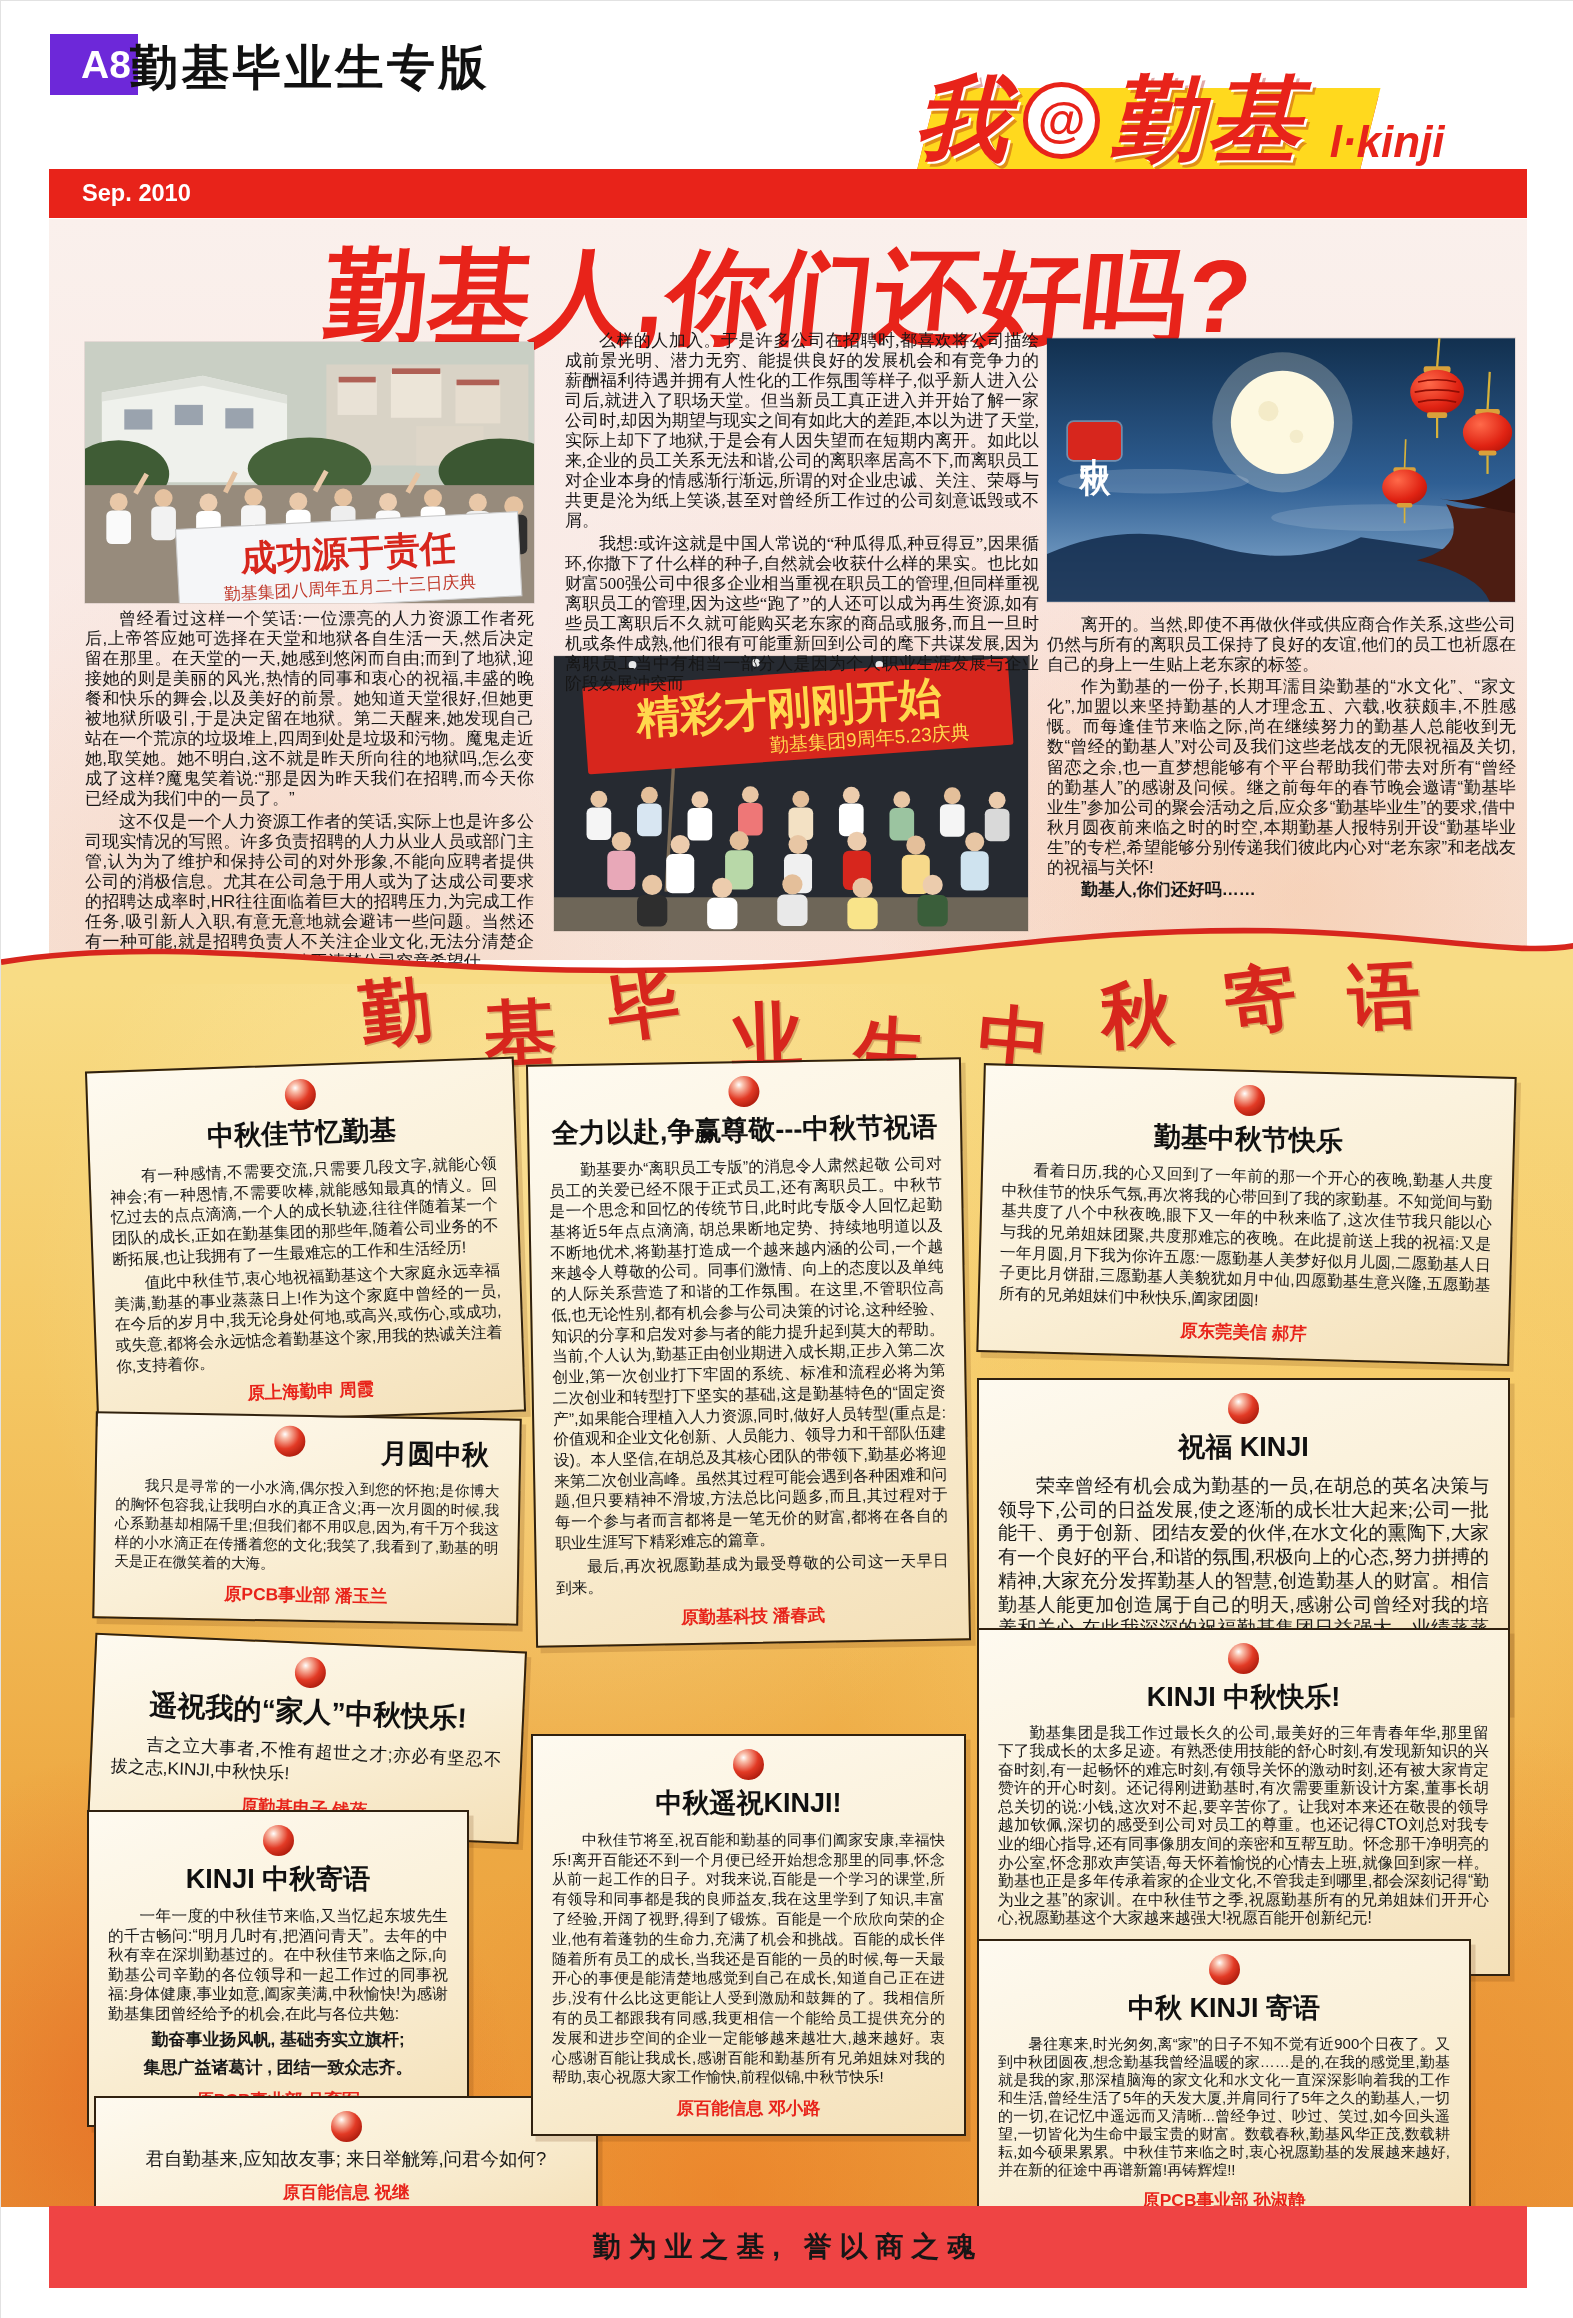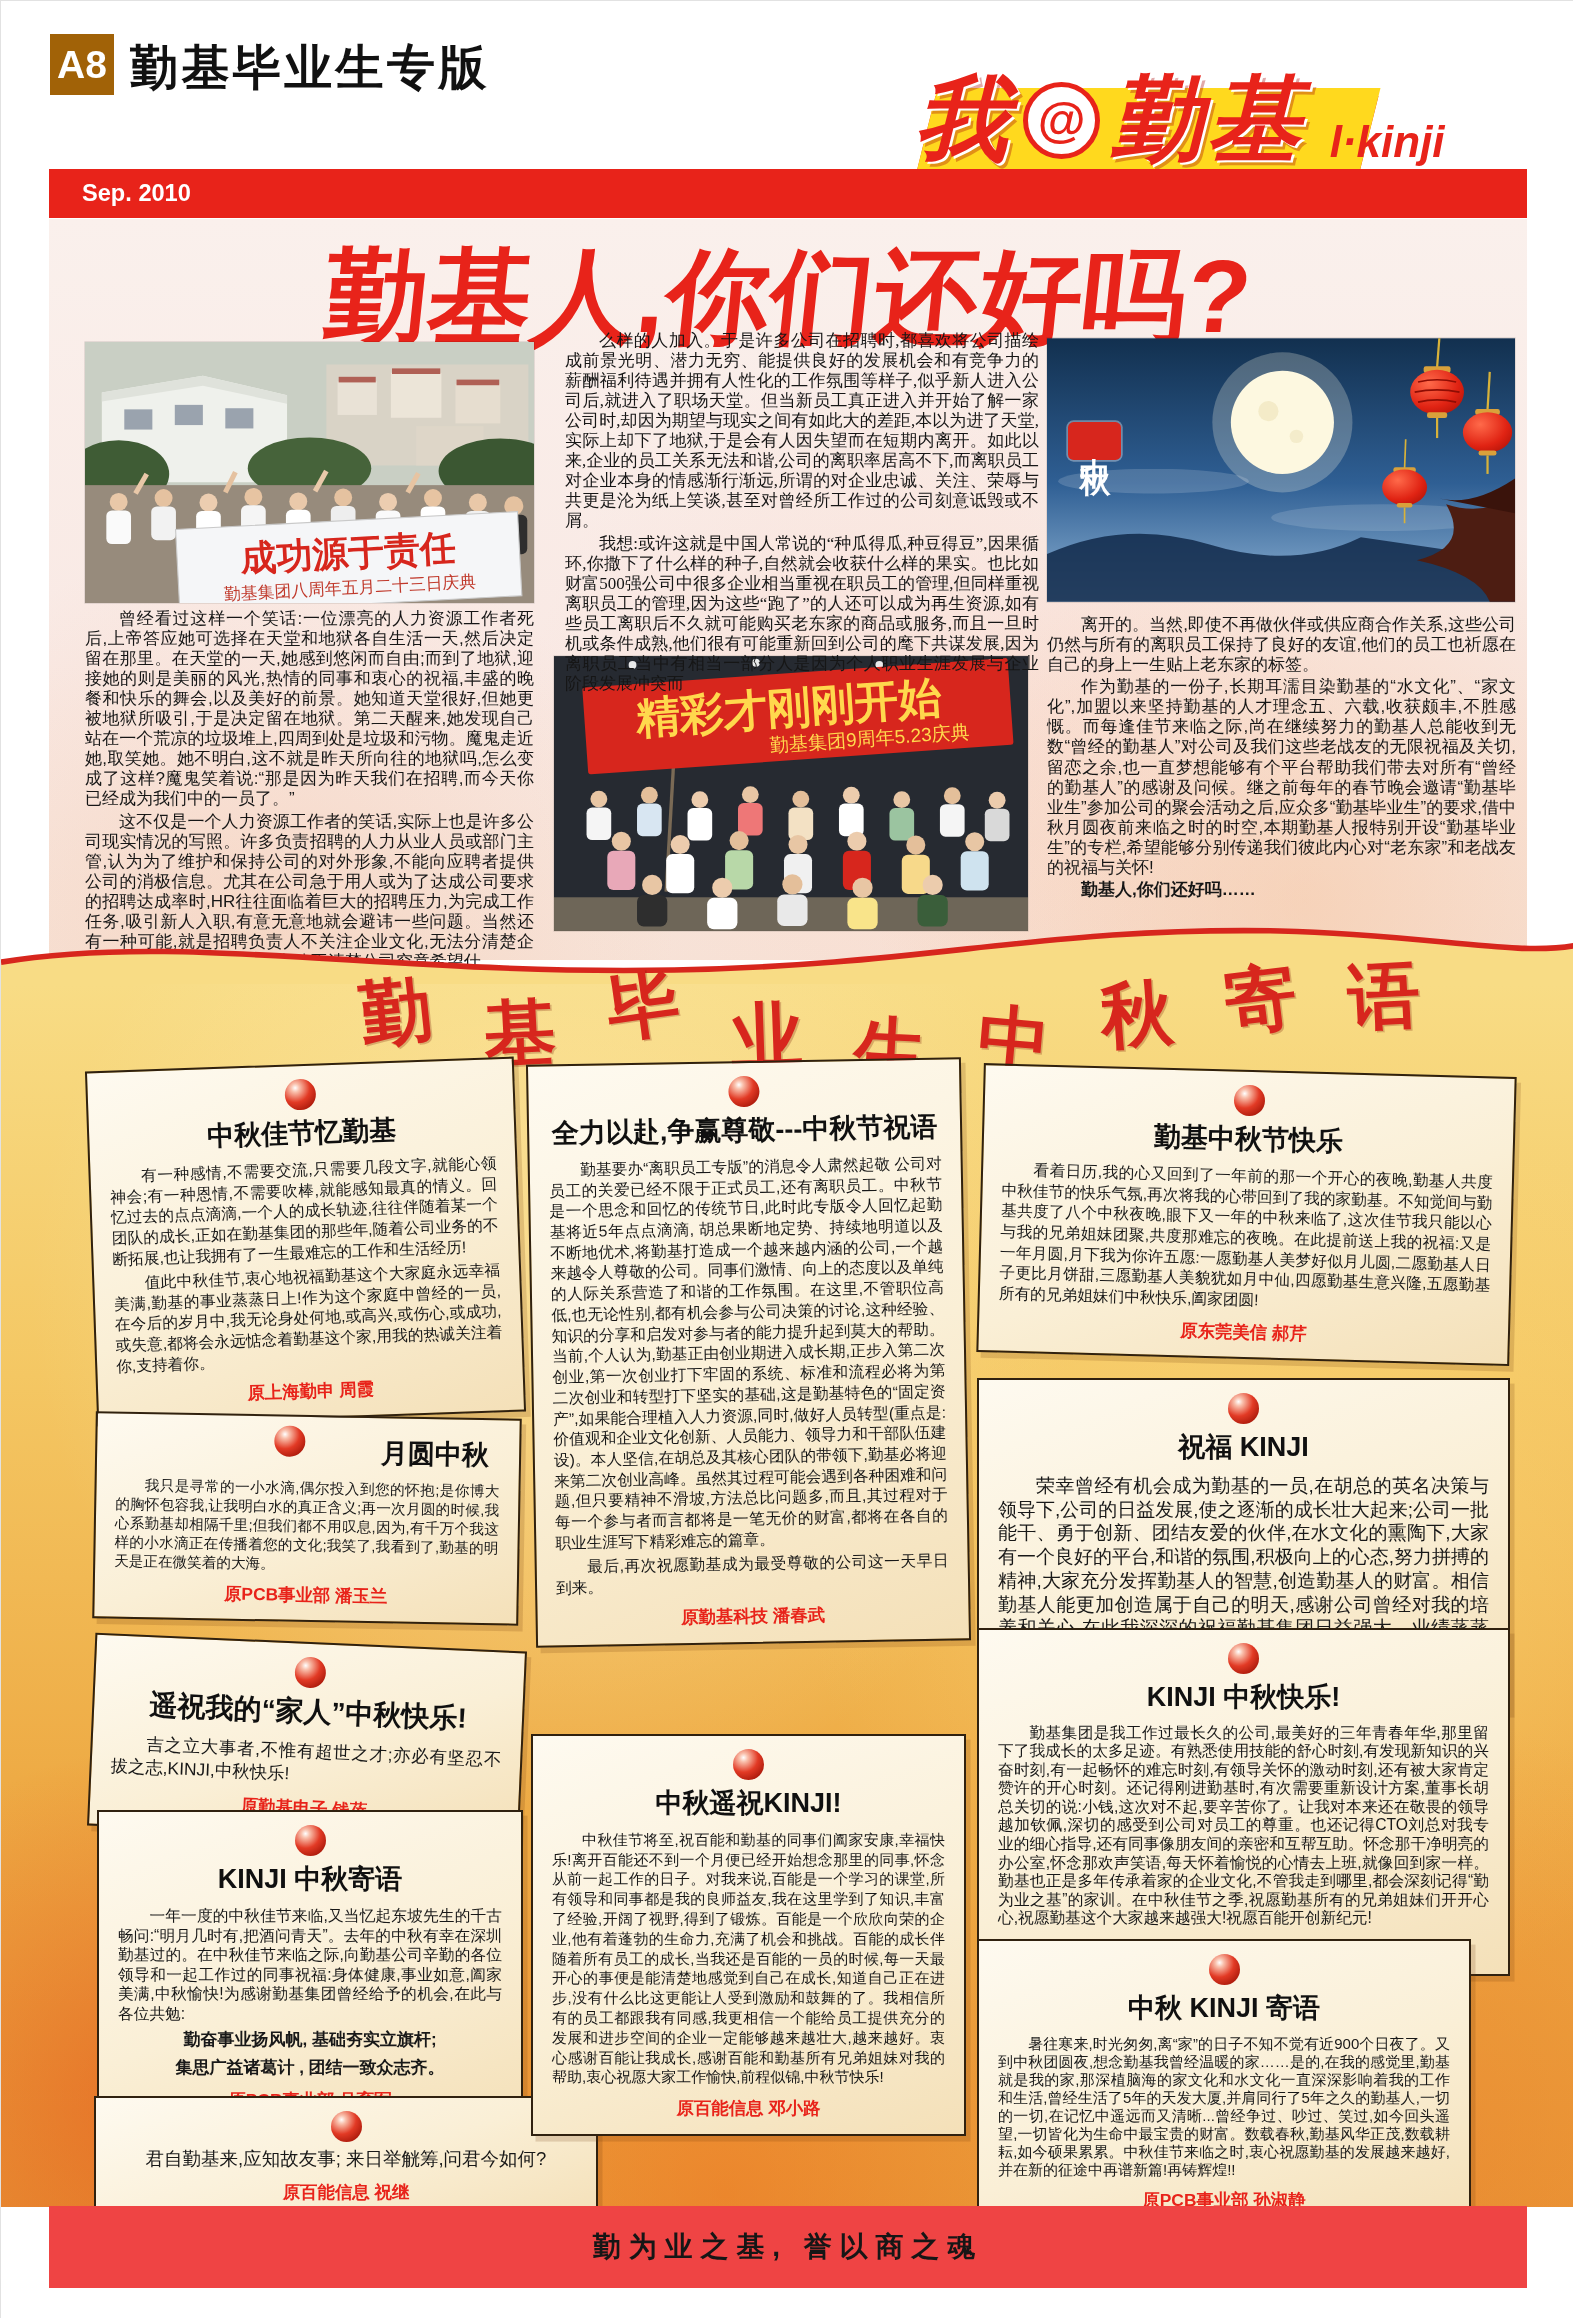--- a/index.html
+++ b/index.html
@@ -1,22 +1,22 @@
 <!DOCTYPE html>
 <html style="font-size:9px"><head>
 <meta charset="utf-8">
 <style>
   html,body{margin:0;padding:0;background:#ffffff;}
   .page{position:relative;width:1574px;height:2319px;background:#ffffff;overflow:hidden;
         font-family:"Liberation Sans",sans-serif;color:#1a1a1a;border:1.1px solid #e2e2e2;box-sizing:border-box;}
   .abs{position:absolute;}
 
   
-  .page-code{left:49px;top:33px;width:64px;height:61px;background:#a16207;color:#ffffff;
-             font-size:39px;font-weight:bold;display:flex;align-items:center;justify-content:center;}
+  .page-code{left:49px;top:33px;width:64px;height:61px;background:#6d28d9;color:#ffffff;
+             font-size:39px;font-weight:bold;display:flex;align-items:center;justify-content:center;padding-left:24px;}
   .edition-title{left:129px;top:35px;font-size:48px;font-weight:900;color:#111;letter-spacing:3.4px;}
   .masthead{left:909px;top:56px;width:617px;height:118px;}
   .logo-slab{position:absolute;left:17px;top:31px;width:443px;height:84px;background:#ffd91e;
              transform:skewX(-14deg);box-shadow:0 7.9px 0 #e8231a;}
   .logo-row{position:absolute;left:5.6px;top:0;display:flex;align-items:center;gap:10px;}
   .logo-zh{font-size:93px;font-weight:900;color:#e8231a;font-style:italic;letter-spacing:4.5px;
            text-shadow:2.2px 2.2px 0 #ffffff,4.5px 4.5px 0 rgba(170,10,10,.35);}
   .logo-at{width:67px;height:67px;border:5.6px solid #e8231a;border-radius:50%;background:#fff;
            color:#e8231a;font-size:49px;font-weight:bold;display:flex;align-items:center;justify-content:center;}
   .logo-en{font-size:44px;font-weight:bold;color:#e8231a;font-style:italic;margin-left:14.6px;transform:translateY(22.4px);}
@@ -79,21 +79,21 @@
   .card-p{font-size:15.7px;line-height:1.32;text-align:justify;text-indent:2em;margin:0 0 3.4px;color:#181818;}
   .card-sig{color:#e8231a;font-size:17.4px;font-weight:bold;text-align:center;margin-top:9px;}
   .couplet{font-size:17px;font-weight:bold;text-align:center;margin:4.5px 0 0;color:#181818;}
 
   
   .c-yi   {left:90px;  top:80px;  width:429px; transform:rotate(-2deg);   font-size:15.7px;}
   .c-quanli{left:530px; top:77px;  width:435px; transform:rotate(-1deg);}
   .c-kuaile{left:979px;top:86px;  width:533px; transform:rotate(1.5deg);}
   .c-yueyuan{left:93px;top:431px;  width:426px; transform:rotate(1deg);padding-top:9px;}
   .c-yaozhu{left:90px; top:658px; width:432px; transform:rotate(2.5deg);}
-  .c-jiyu {left:96px;  top:826px; width:426px;}
+  .c-jiyu {left:86px;  top:826px; width:382px;}
   .c-jun  {left:93px;  top:1112px; width:504px;}
   .c-yaozhu2{left:530px;top:750px; width:435px;}
   .c-zhufu{left:976px; top:394px;  width:533px;}
   .c-kinjikl{left:976px;top:644px;width:533px;}
   .c-jiyu2{left:976px; top:955px; width:494px;}
 
   .c-yueyuan .card-p{font-size:14.6px;line-height:1.3;}
   .c-yaozhu .card-title{font-size:28px;}
   .c-yaozhu .card-p{font-size:17.4px;line-height:1.35;}
   .c-jiyu .card-p{font-size:15.7px;line-height:1.25;}

